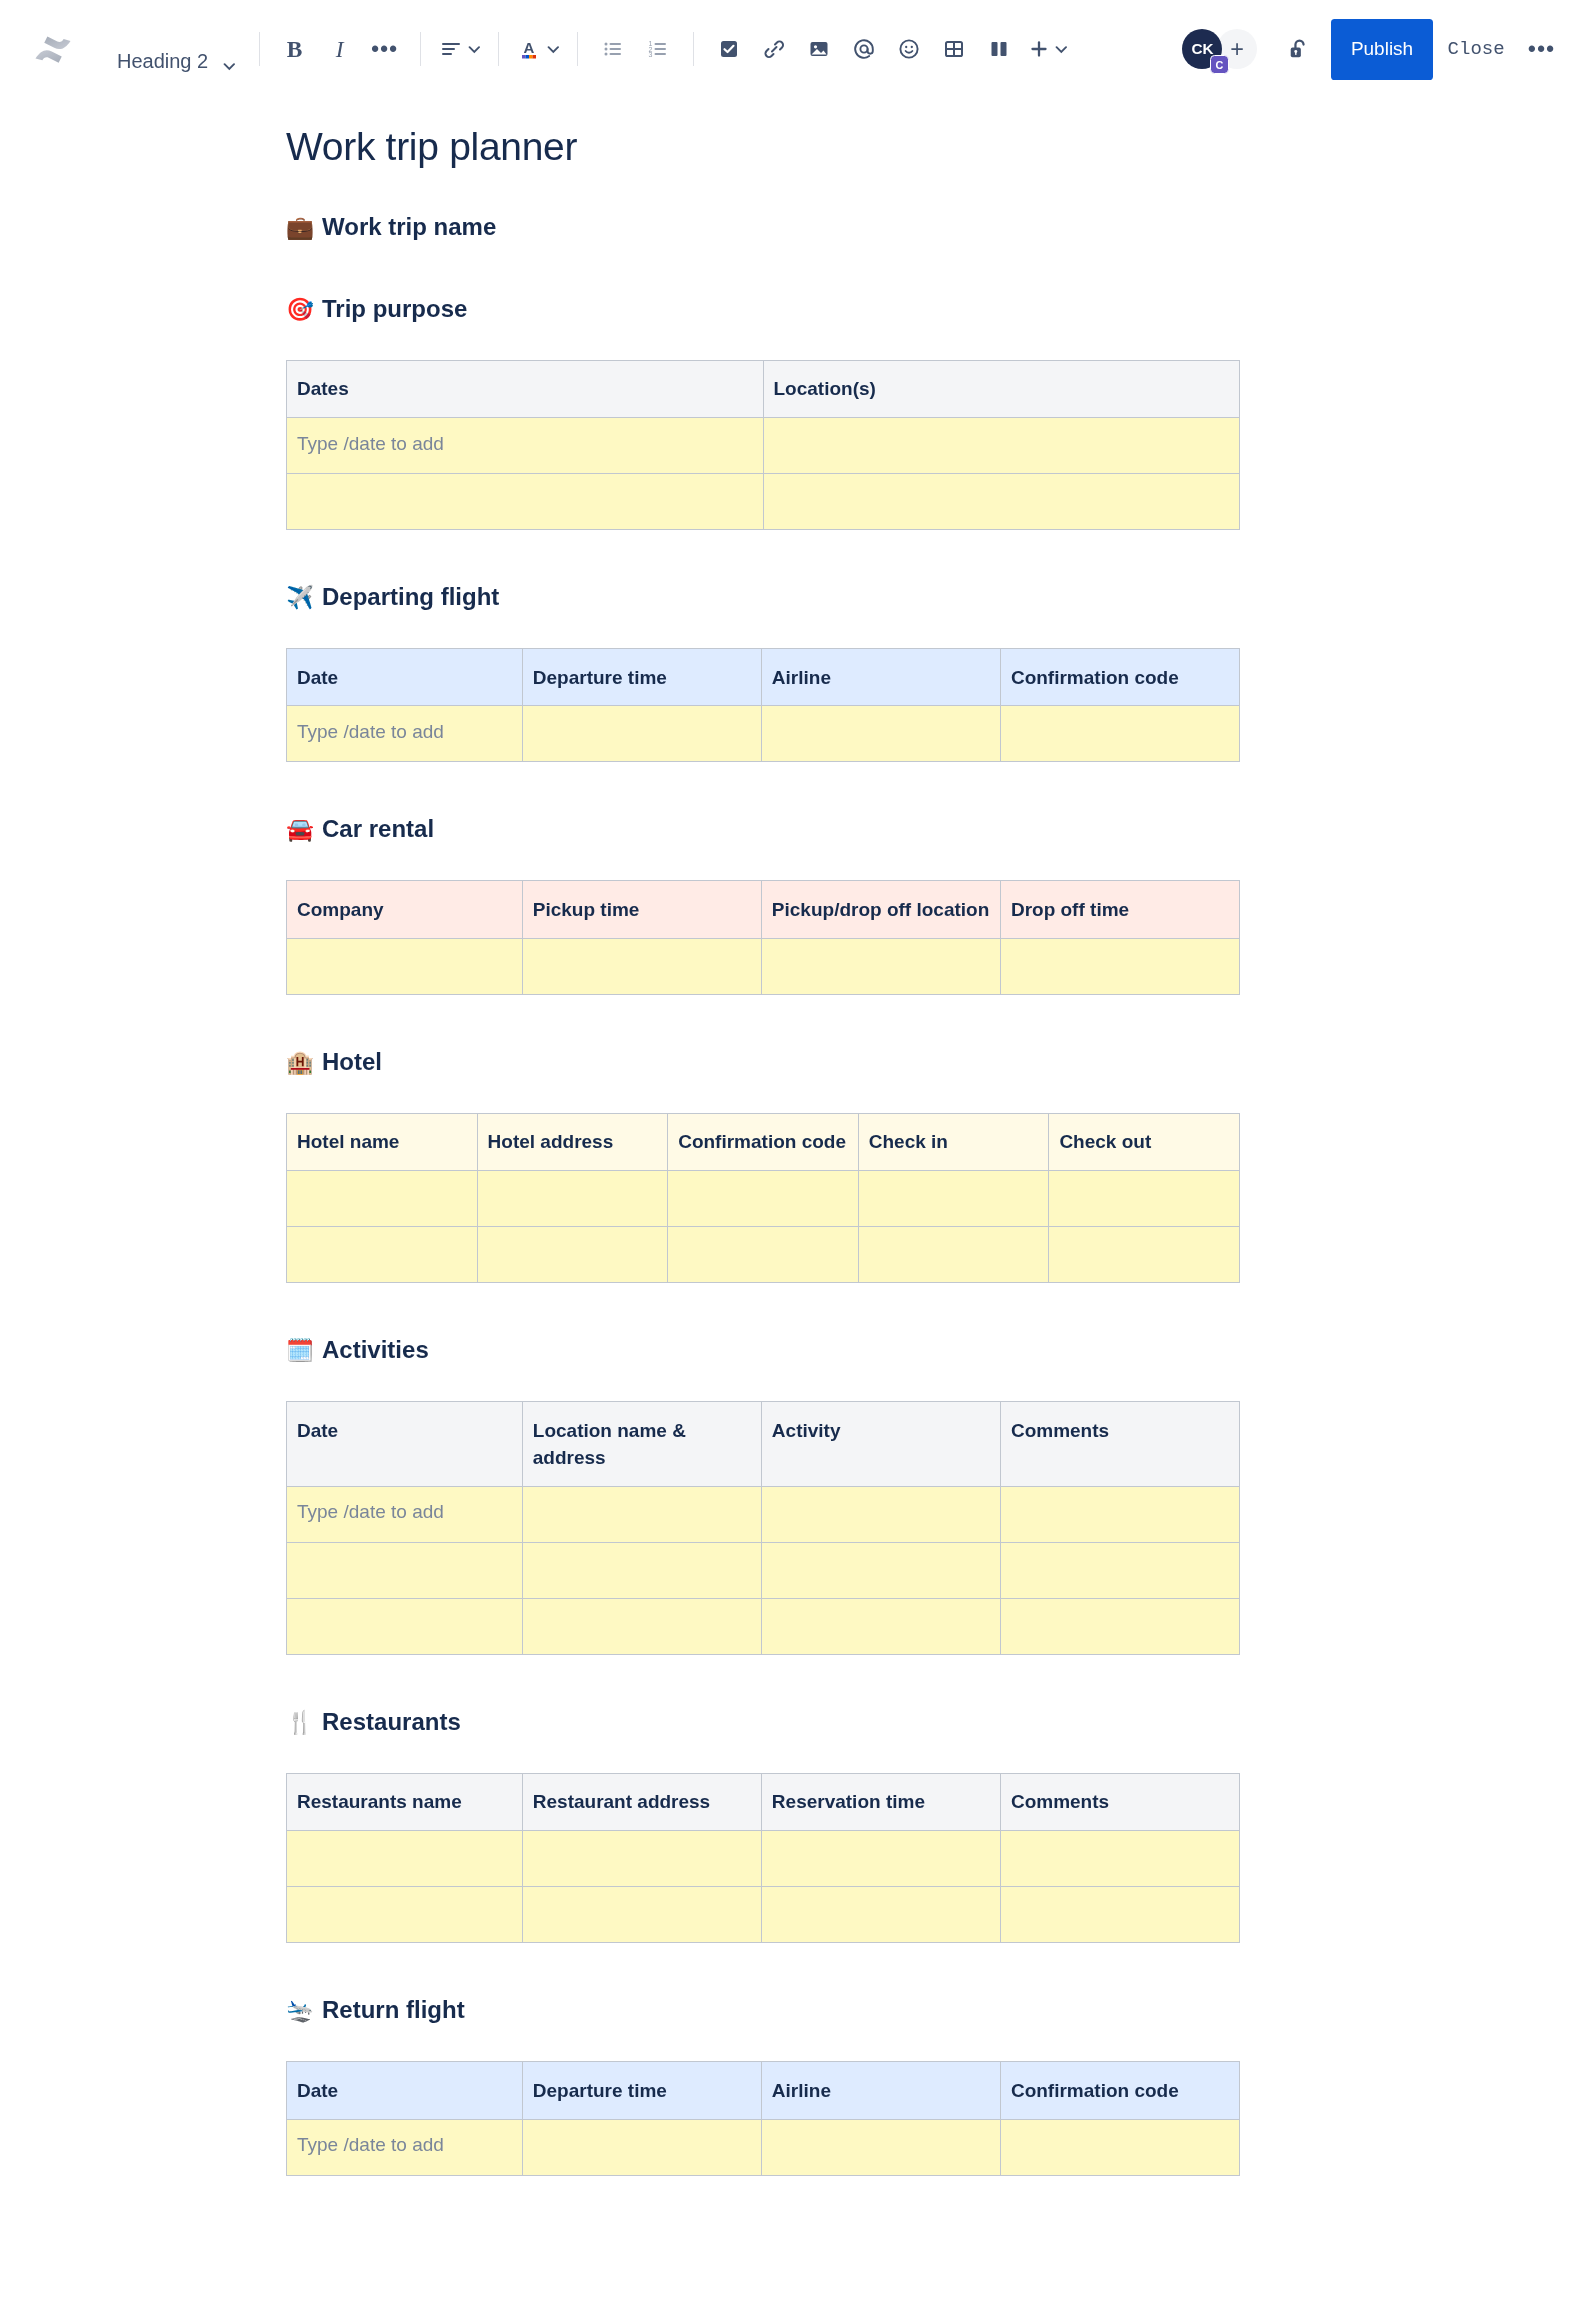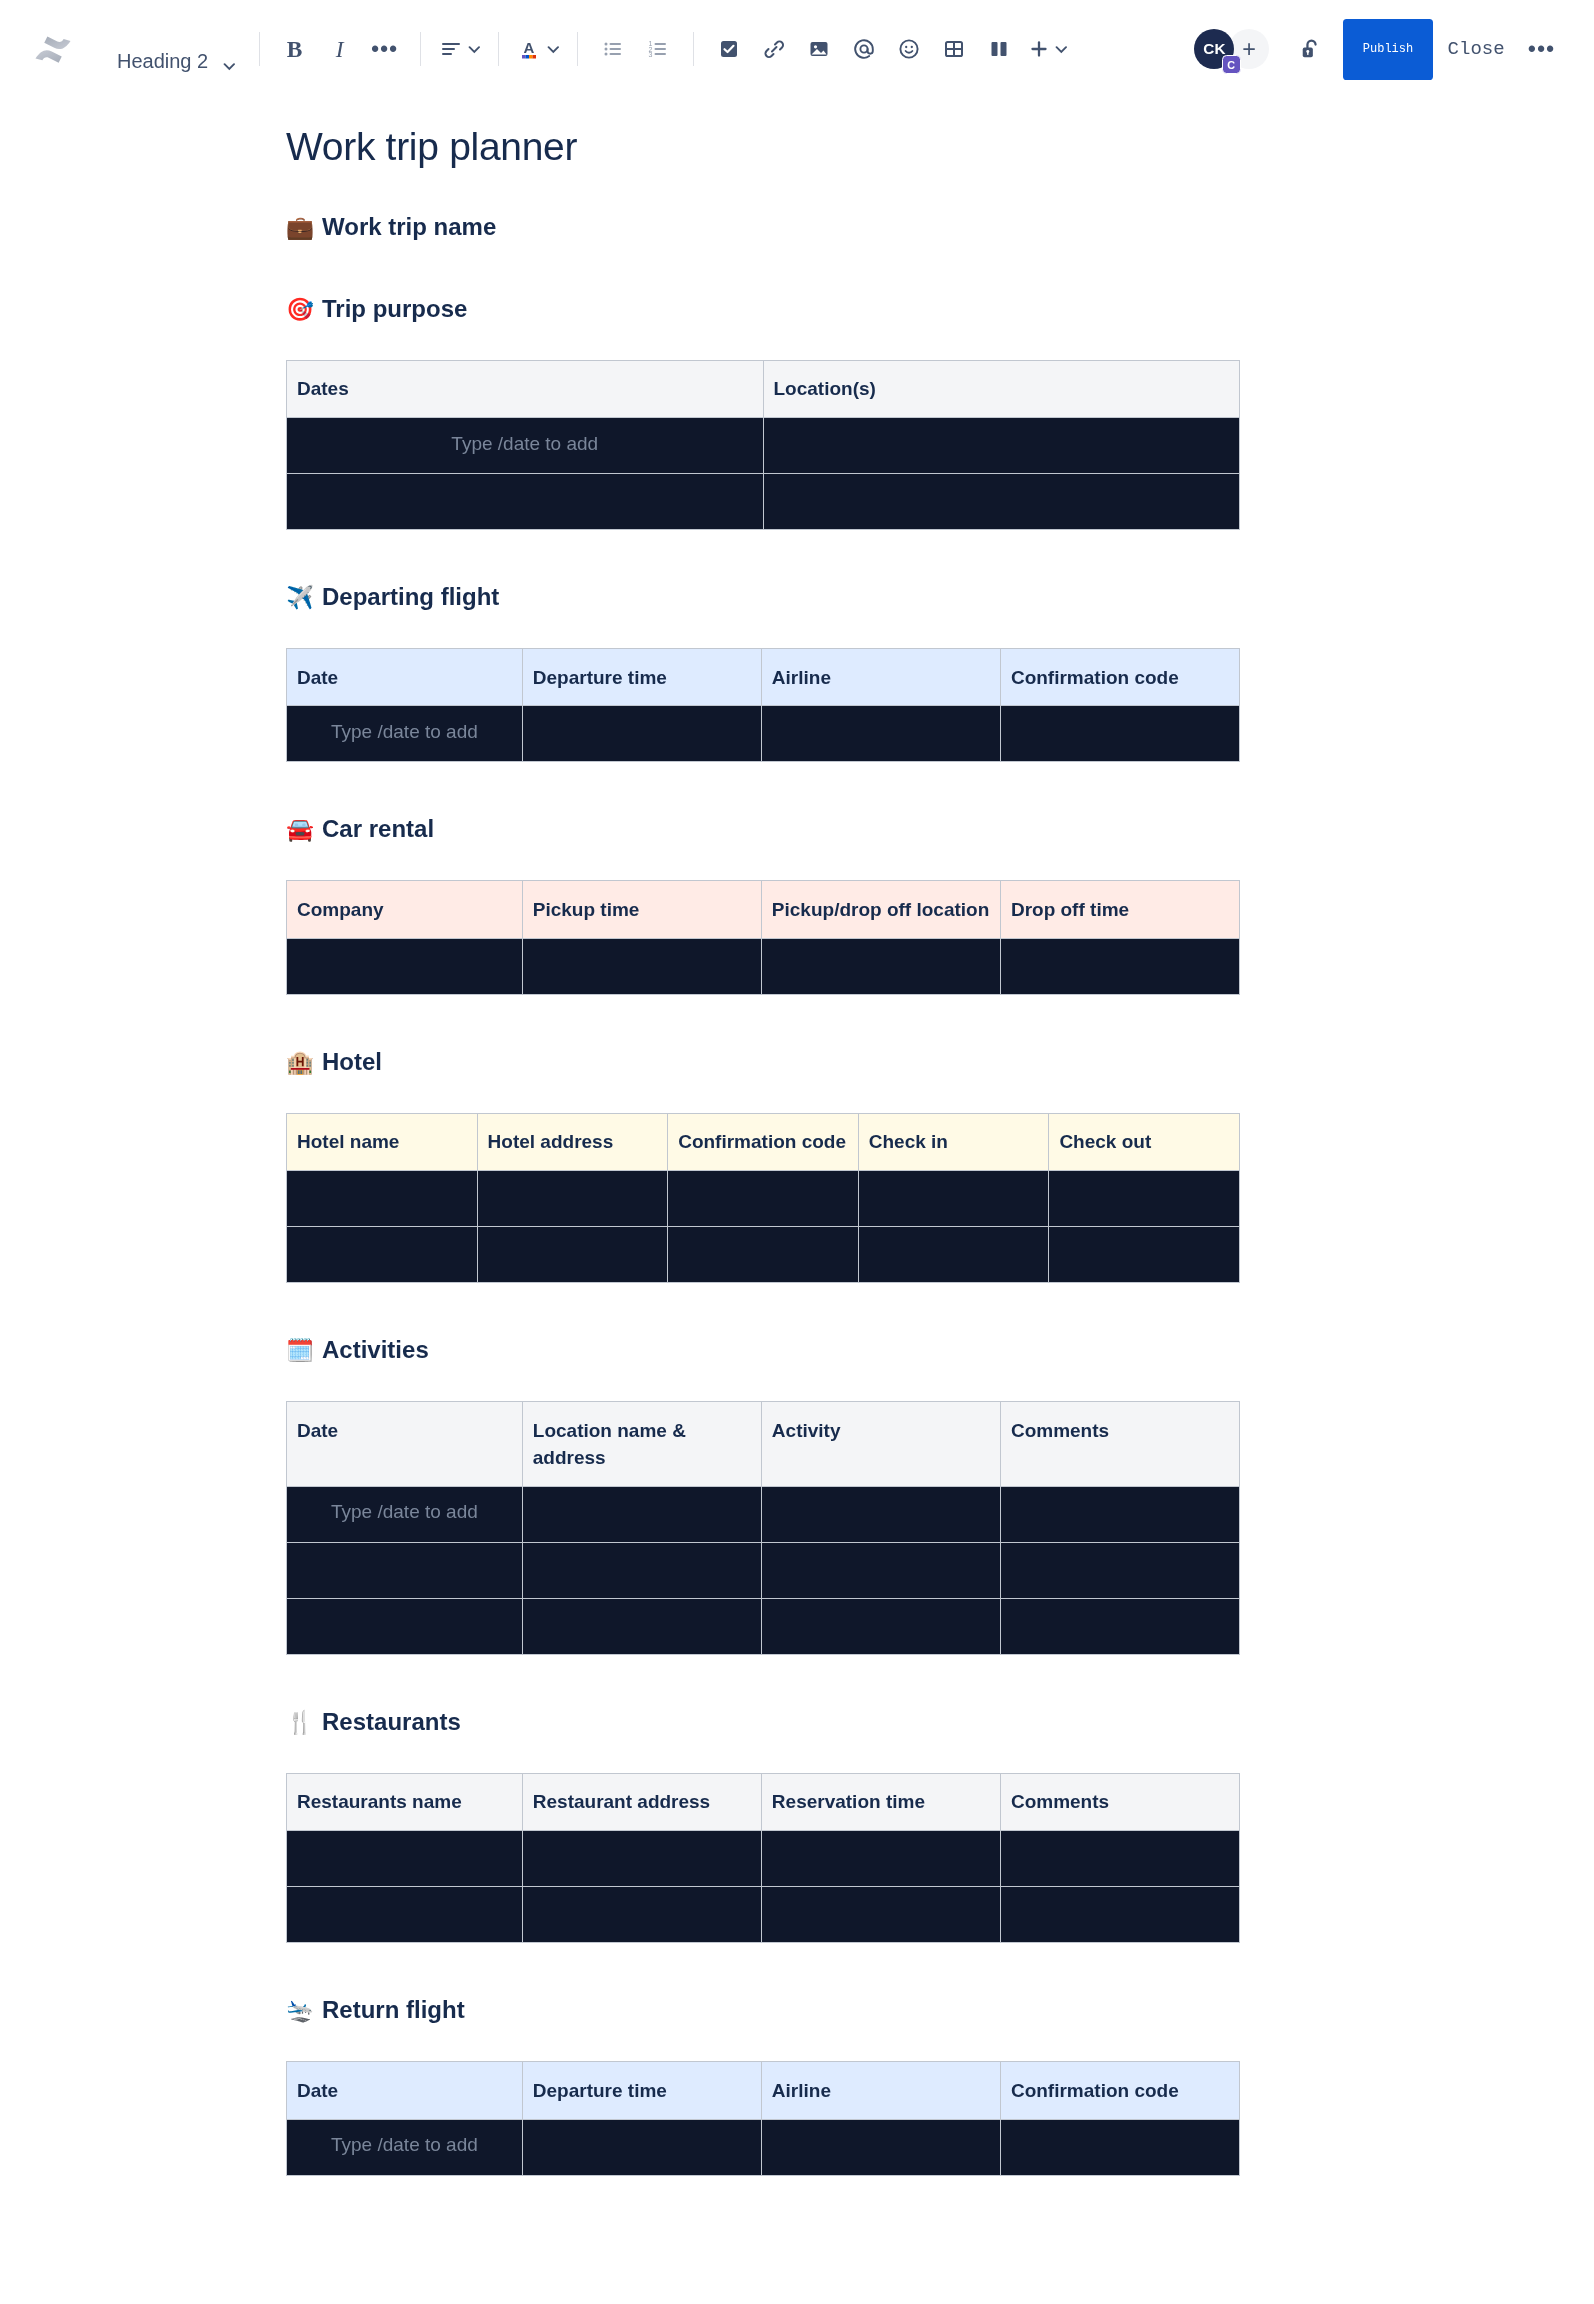--- a/index.html
+++ b/index.html
@@ -67,23 +67,23 @@
     border: 1.8px solid #fff;
   }
   .avatar-add {
     width: 40px; height: 40px; border-radius: 50%;
     background: #F4F5F7; color: #42526E;
     display:flex; align-items:center; justify-content:center;
     font-size: 23.4px; margin-left: -5.4px; cursor: pointer; z-index: 1;
   }
   .publish-btn {
     background: #0B5CD5; color: #fff;
-    font-size: 12px; padding: 0 20px; height: 61px;
+    font-size: 19px; padding: 0 20px; height: 61px;
     border: none; border-radius: 3.6px; cursor: pointer;
-    font-family: Liberation Mono, monospace;
+    font-family: Liberation Sans, sans-serif;
     display:flex; align-items:center;
   }
   .close-btn {
     background: transparent; color: #42526E;
     font-size: 19px; padding: 0 14.4px; height: 43px;
     border: none; border-radius: 3.6px; cursor: pointer;
     font-family: Liberation Mono, monospace;
     display:flex; align-items:center;
   }
 
@@ -129,21 +129,21 @@
     padding: 14.4px 10px 14.4px 10px;
     text-align: left;
     vertical-align: top;
     font-size: 19px;
     height: 56px;
   }
   table.ctable th {
     font-weight: bold;
     color: #172B4D;
   }
-  table.ctable td { background: #0f172a; text-align: center; }
+  table.ctable td { background: #fef9c3; }
   .hdr-grey th  { background: #F4F5F7; }
   .hdr-blue th  { background: #DEEBFF; }
   .hdr-pink th  { background: #FFEBE6; }
   .hdr-cream th { background: #FFFAE6; }
   .ph { color: #7A869A; font-size: 19px; }
   .th-wrap { line-height: 1.45; }
 </style>
 </head>
 <body>
 

